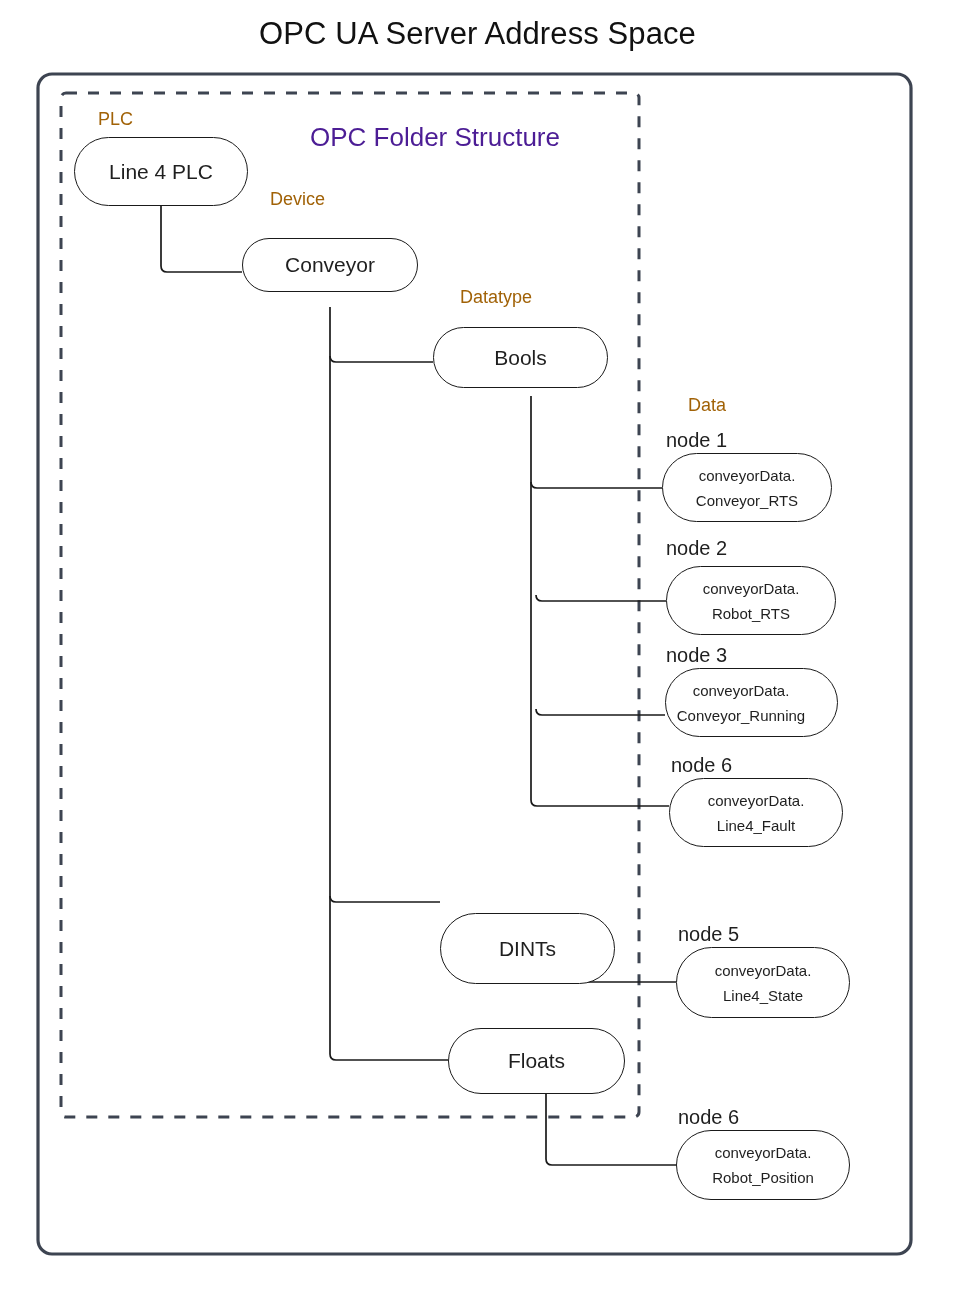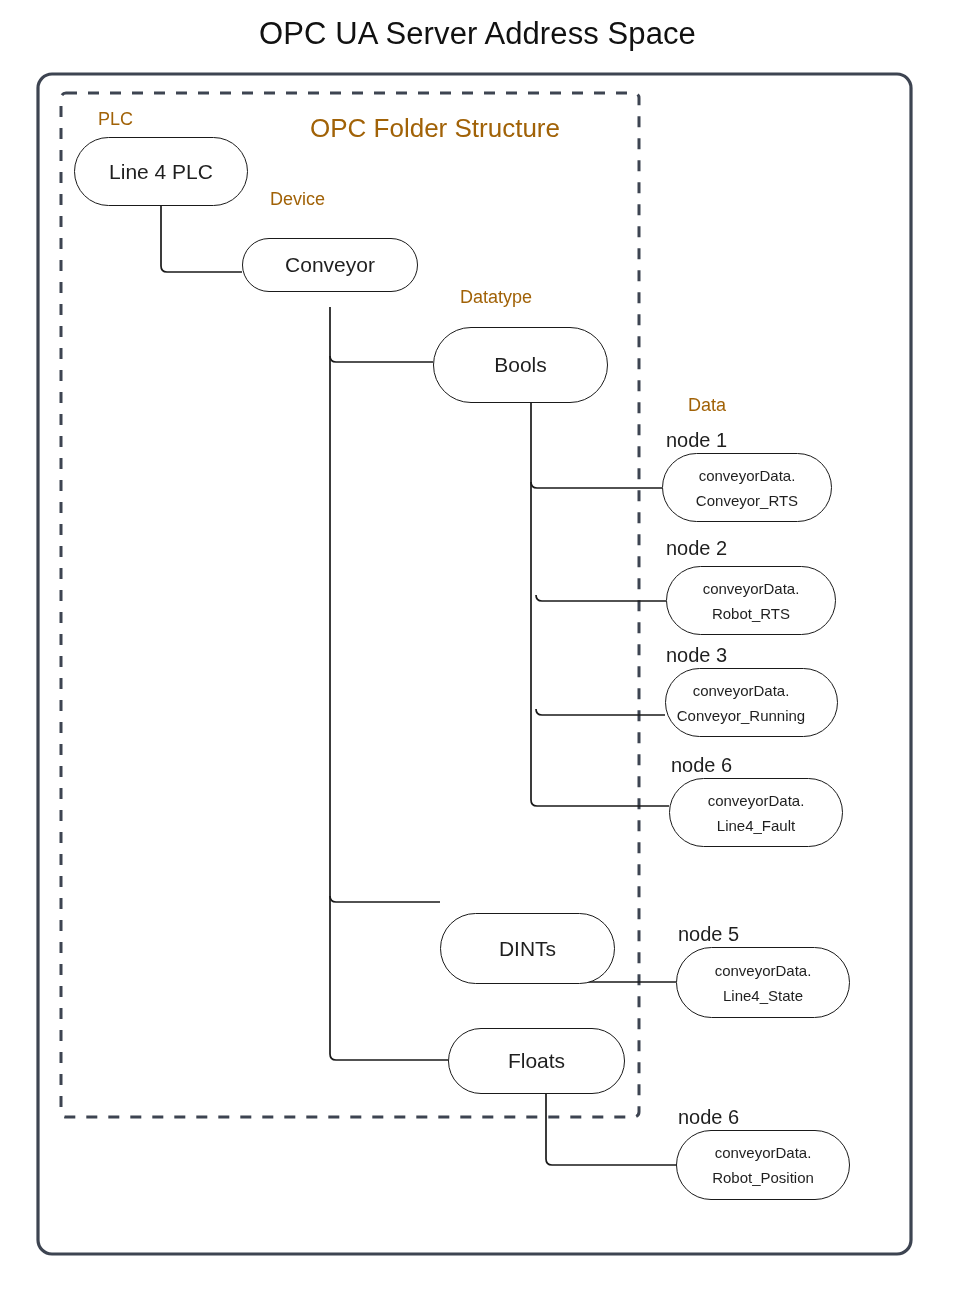--- a/index.html
+++ b/index.html
@@ -100,31 +100,31 @@
 
       <path d="M546,1094 L546,1159 Q546,1165 552,1165 L676,1165"></path>
     </g>
   </svg>
 
   <div class="grouplabel" style="left:98px;top:104px;width:120px;">PLC</div>
   <div class="grouplabel" style="left:270px;top:184px;width:120px;">Device</div>
   <div class="grouplabel" style="left:460px;top:282px;width:124px;">Datatype</div>
   <div class="grouplabel" style="left:688px;top:390px;width:120px;">Data</div>
 
-  <div class="redlabel" style="left:293px;top:113px;width:284px;color:#a16207;">OPC Folder Structure</div>
+  <div class="redlabel" style="left:293px;top:122px;width:284px;color:#4c1d95;">OPC Folder Structure</div>
 
   <div class="nodebox folderbox" style="left:74px;top:137px;width:174px;height:69px;">
     <span class="txt">Line 4 PLC</span>
   </div>
 
   <div class="nodebox folderbox" style="left:242px;top:238px;width:176px;height:54px;">
     <span class="txt">Conveyor</span>
   </div>
 
-  <div class="nodebox folderbox" style="left:433px;top:327px;width:175px;height:76px;">
+  <div class="nodebox folderbox" style="left:433px;top:327px;width:175px;height:61px;">
     <span class="txt">Bools</span>
   </div>
 
   <div class="nodebox folderbox" style="left:440px;top:866px;width:175px;height:71px;margin-top:47px;">
     <span class="txt">DINTs</span>
   </div>
 
   <div class="nodebox folderbox" style="left:448px;top:1028px;width:177px;height:66px;">
     <span class="txt">Floats</span>
   </div>

